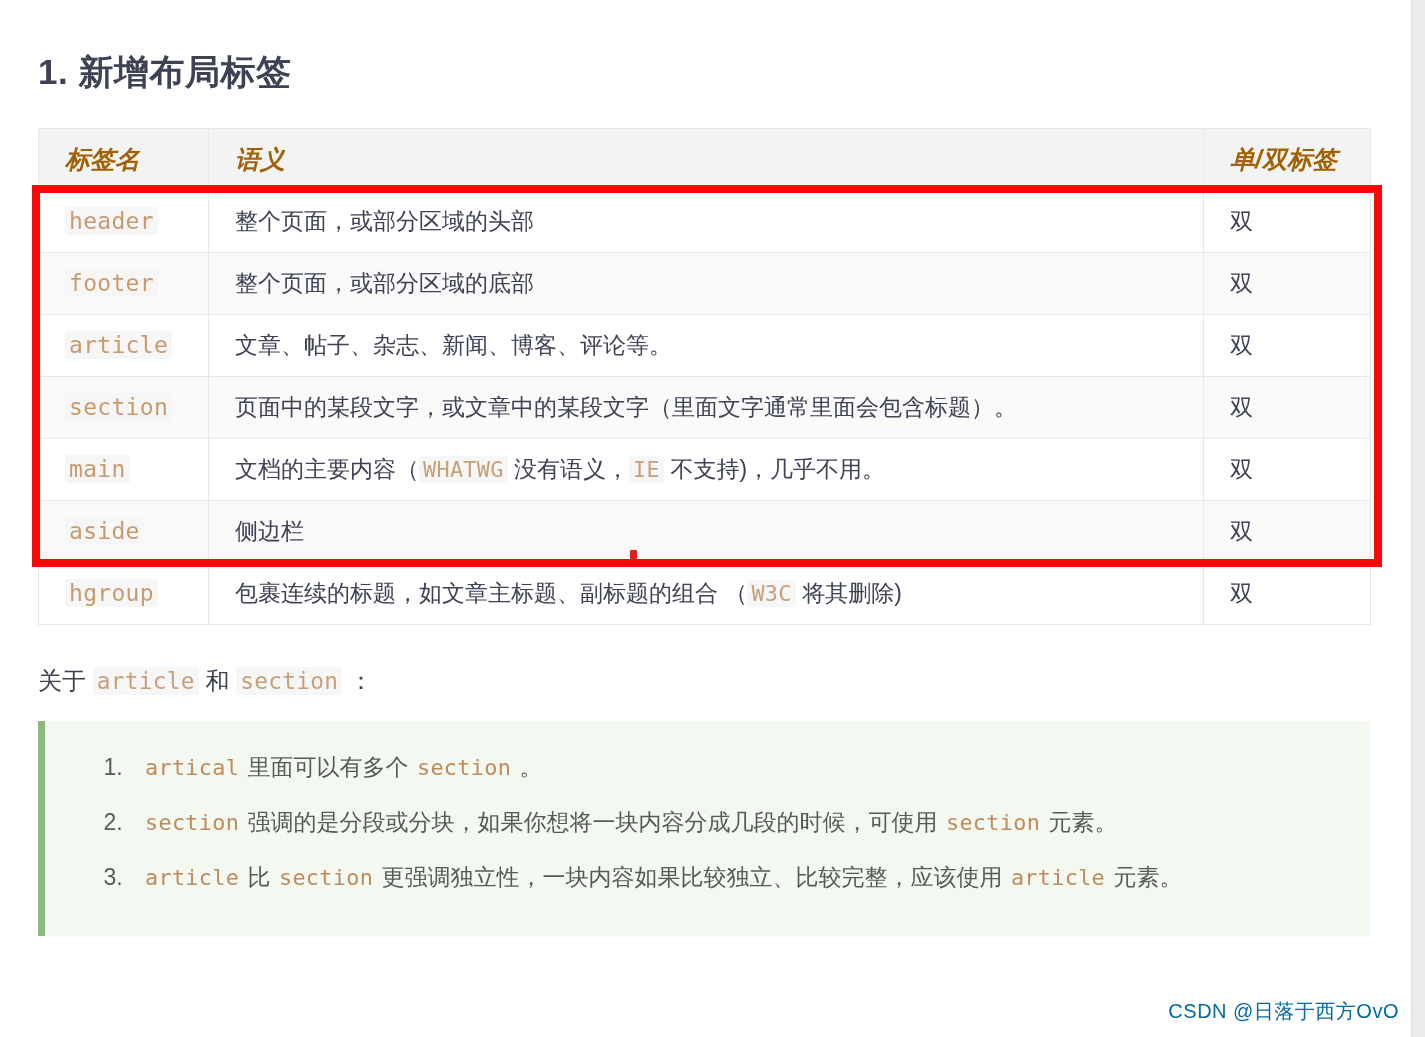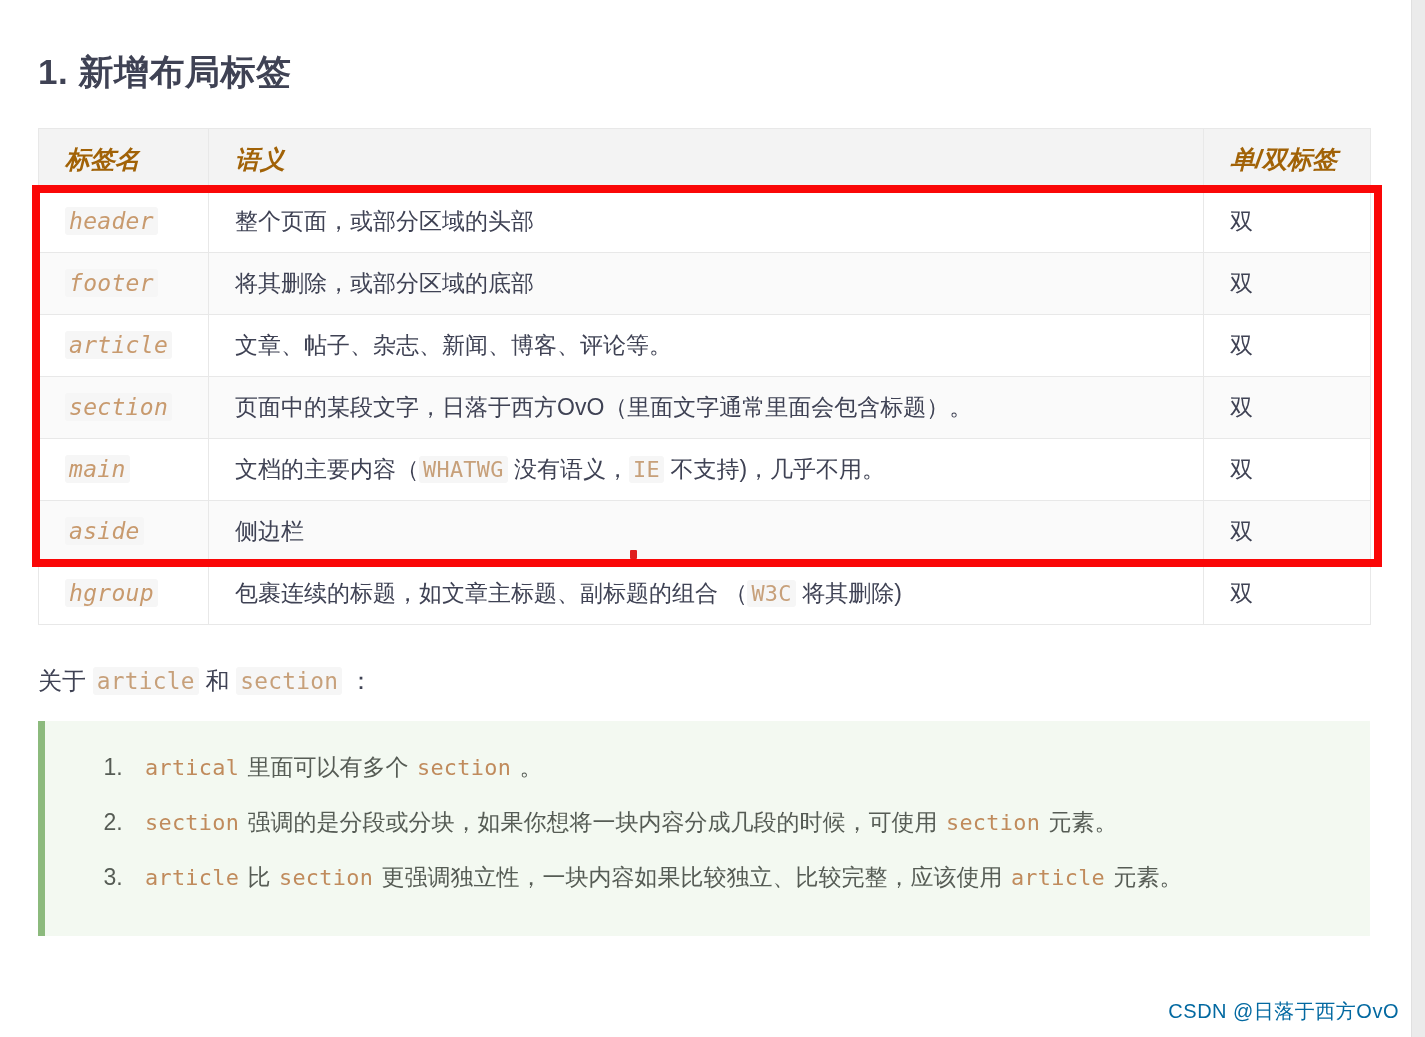--- a/index.html
+++ b/index.html
@@ -73,21 +73,21 @@
     height: 62px;
     line-height: 1.45;
   }
   table.tags tbody tr:nth-child(even) td { background: #fafafa; }
   table.tags tbody tr:nth-child(odd)  td { background: #ffffff; }
 
   col.c-tag  { width: 170px; }
   col.c-sem  { width: 995px; }
   col.c-type { width: 167px; }
 
-  td.tag-cell { padding-left: 28px; font-style: italic; }
+  td.tag-cell { padding-left: 28px; }
   td.type-cell { padding-left: 28px; font-size: 24px; }
 
   code, .code {
     font-family: "DejaVu Sans Mono", "Liberation Mono", monospace;
     color: #c7a07a;
     background: #f6f6f6;
     border-radius: 3px;
     padding: 1px 4px;
     font-size: 0.95em;
     letter-spacing: 0.3px;
@@ -185,31 +185,31 @@
           </tr>
         </thead>
         <tbody id="tags-body">
             <tr id="row-0">
               <td class="tag-cell"><code>header</code></td>
               <td class="sem-cell">整个页面，或部分区域的头部</td>
               <td class="type-cell">双</td>
             </tr>
             <tr id="row-1">
               <td class="tag-cell"><code>footer</code></td>
-              <td class="sem-cell">将其删除，或部分区域的底部</td>
+              <td class="sem-cell">整个页面，或部分区域的底部</td>
               <td class="type-cell">双</td>
             </tr>
             <tr id="row-3">
               <td class="tag-cell"><code>article</code></td>
               <td class="sem-cell">文章、帖子、杂志、新闻、博客、评论等。</td>
               <td class="type-cell">双</td>
             </tr>
             <tr id="row-4">
               <td class="tag-cell"><code>section</code></td>
-              <td class="sem-cell">页面中的某段文字，日落于西方OvO（里面文字通常里面会包含标题）。</td>
+              <td class="sem-cell">页面中的某段文字，或文章中的某段文字（里面文字通常里面会包含标题）。</td>
               <td class="type-cell">双</td>
             </tr>
             <tr id="row-6">
               <td class="tag-cell"><code>main</code></td>
               <td class="sem-cell">文档的主要内容（<code>WHATWG</code> 没有语义，<code>IE</code> 不支持)，几乎不用。</td>
               <td class="type-cell">双</td>
             </tr>
             <tr id="row-5">
               <td class="tag-cell"><code>aside</code></td>
               <td class="sem-cell">侧边栏</td>

